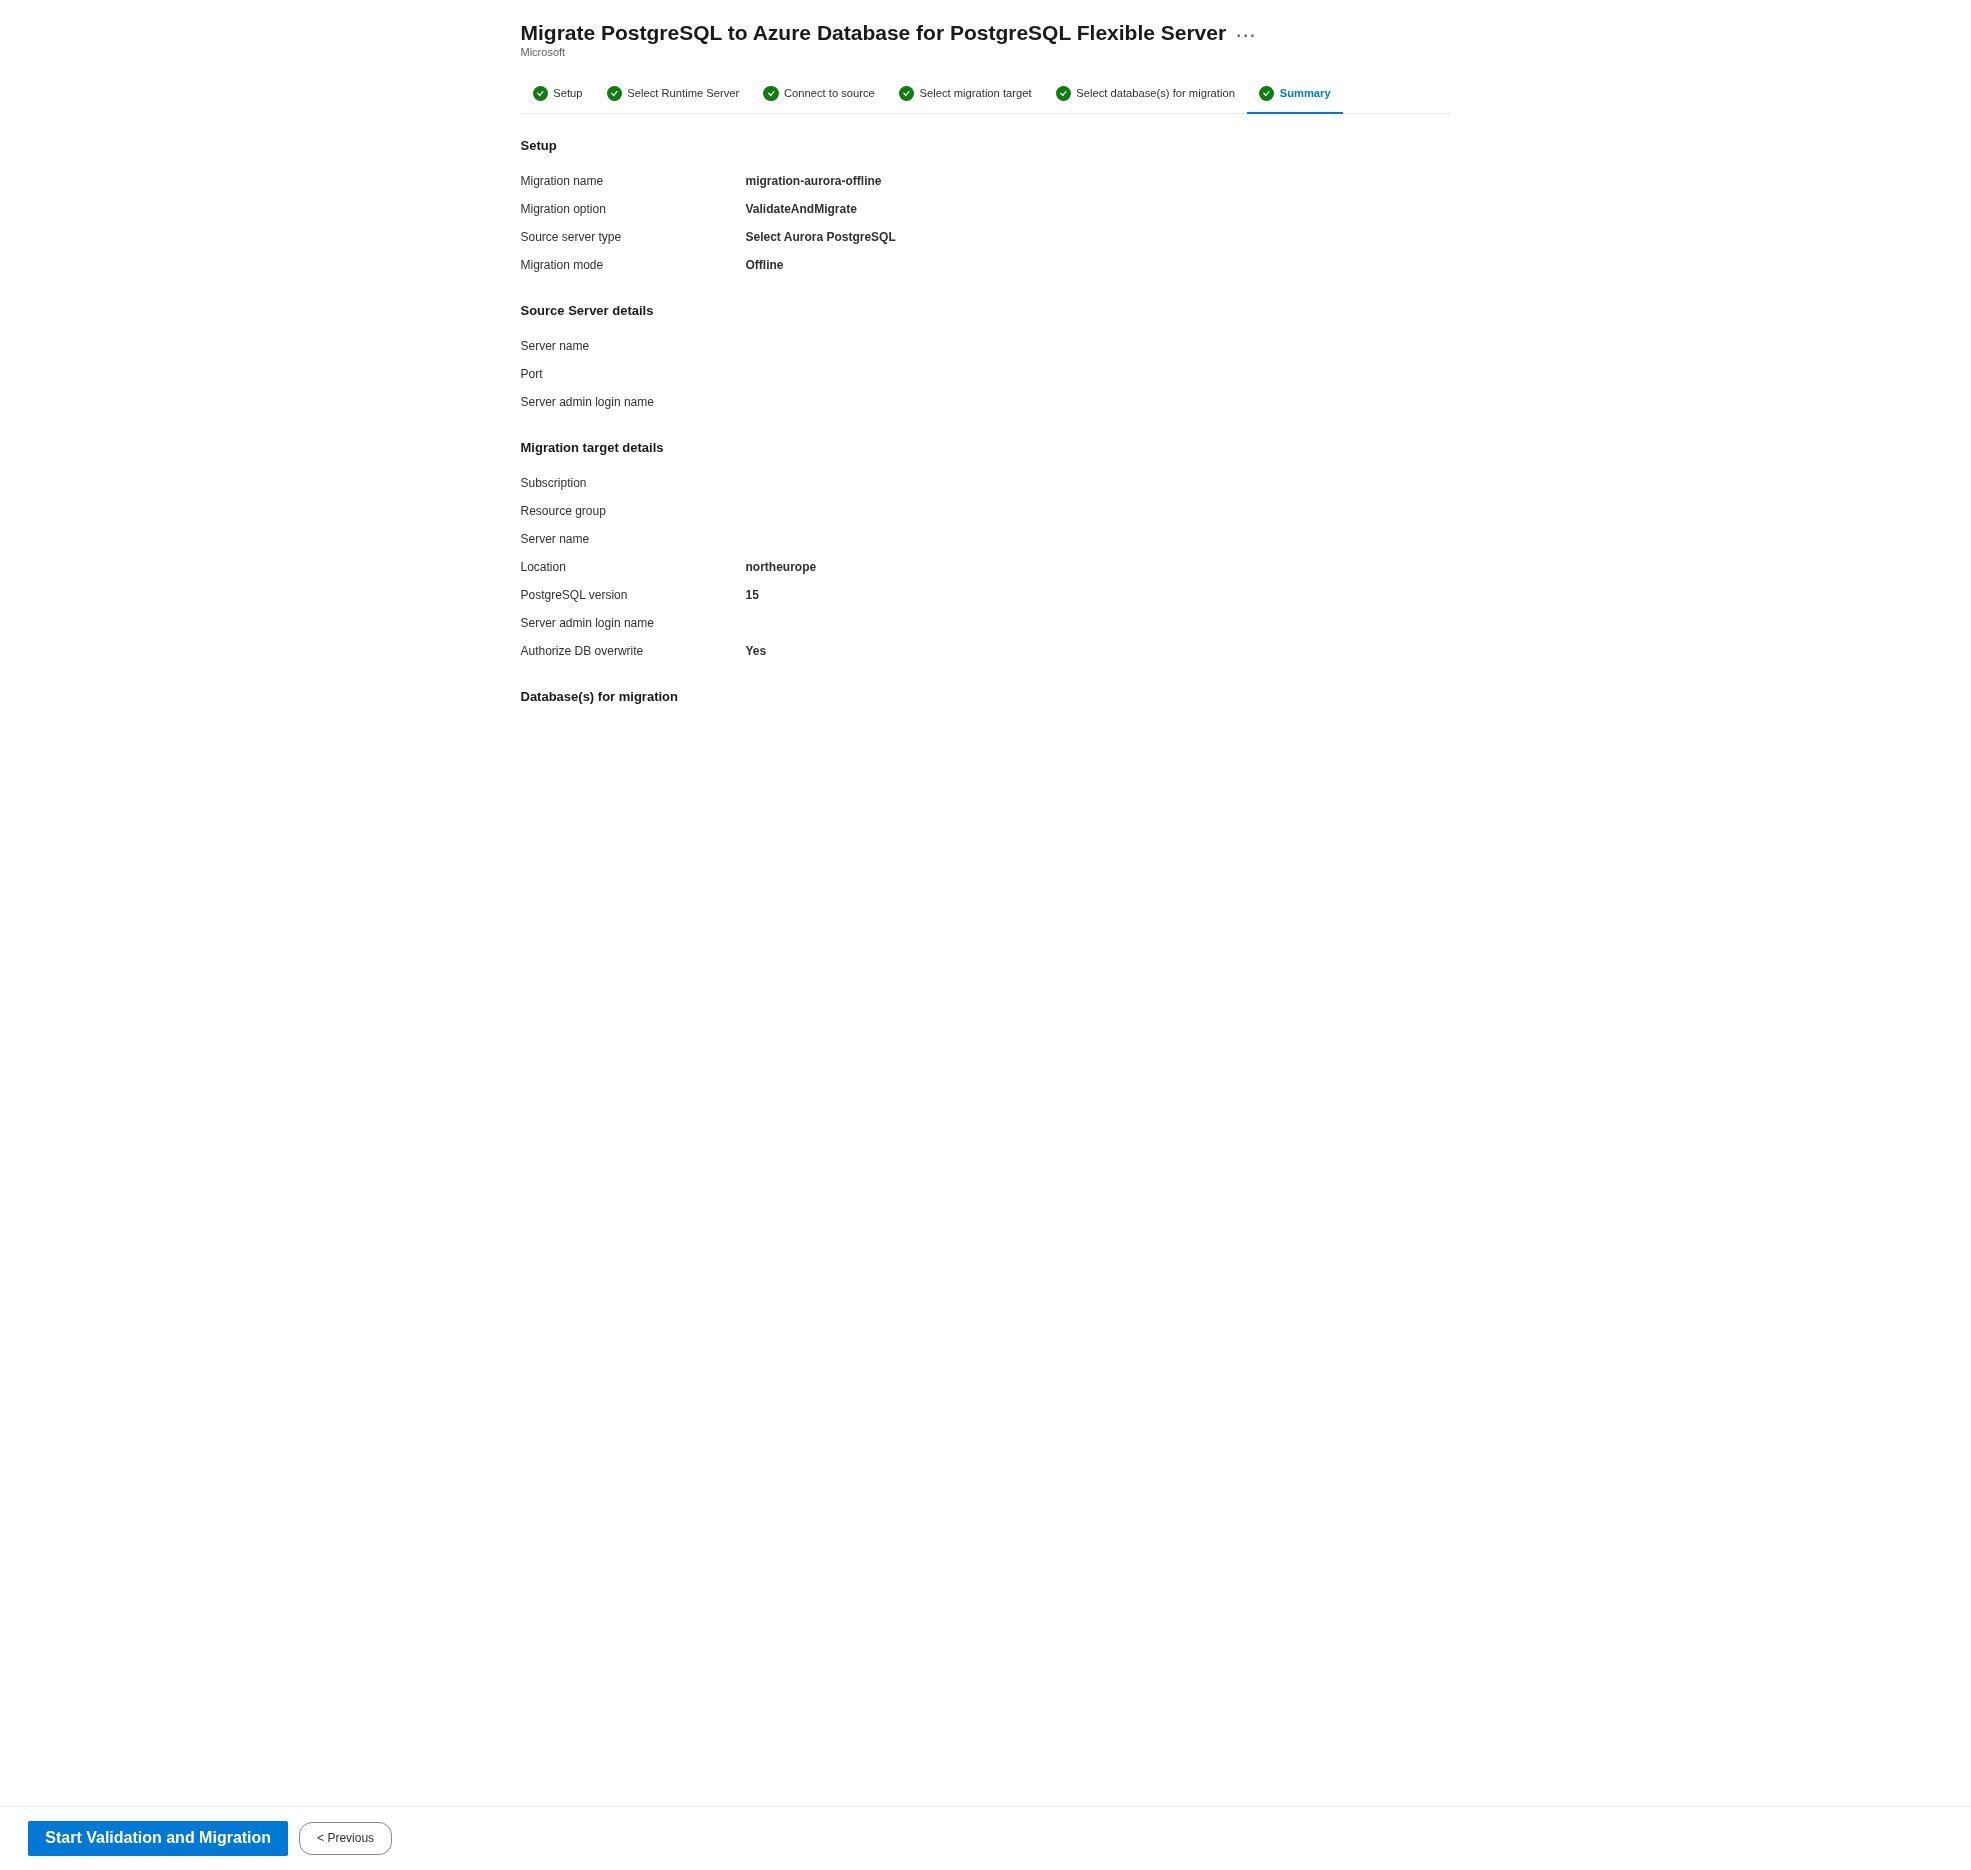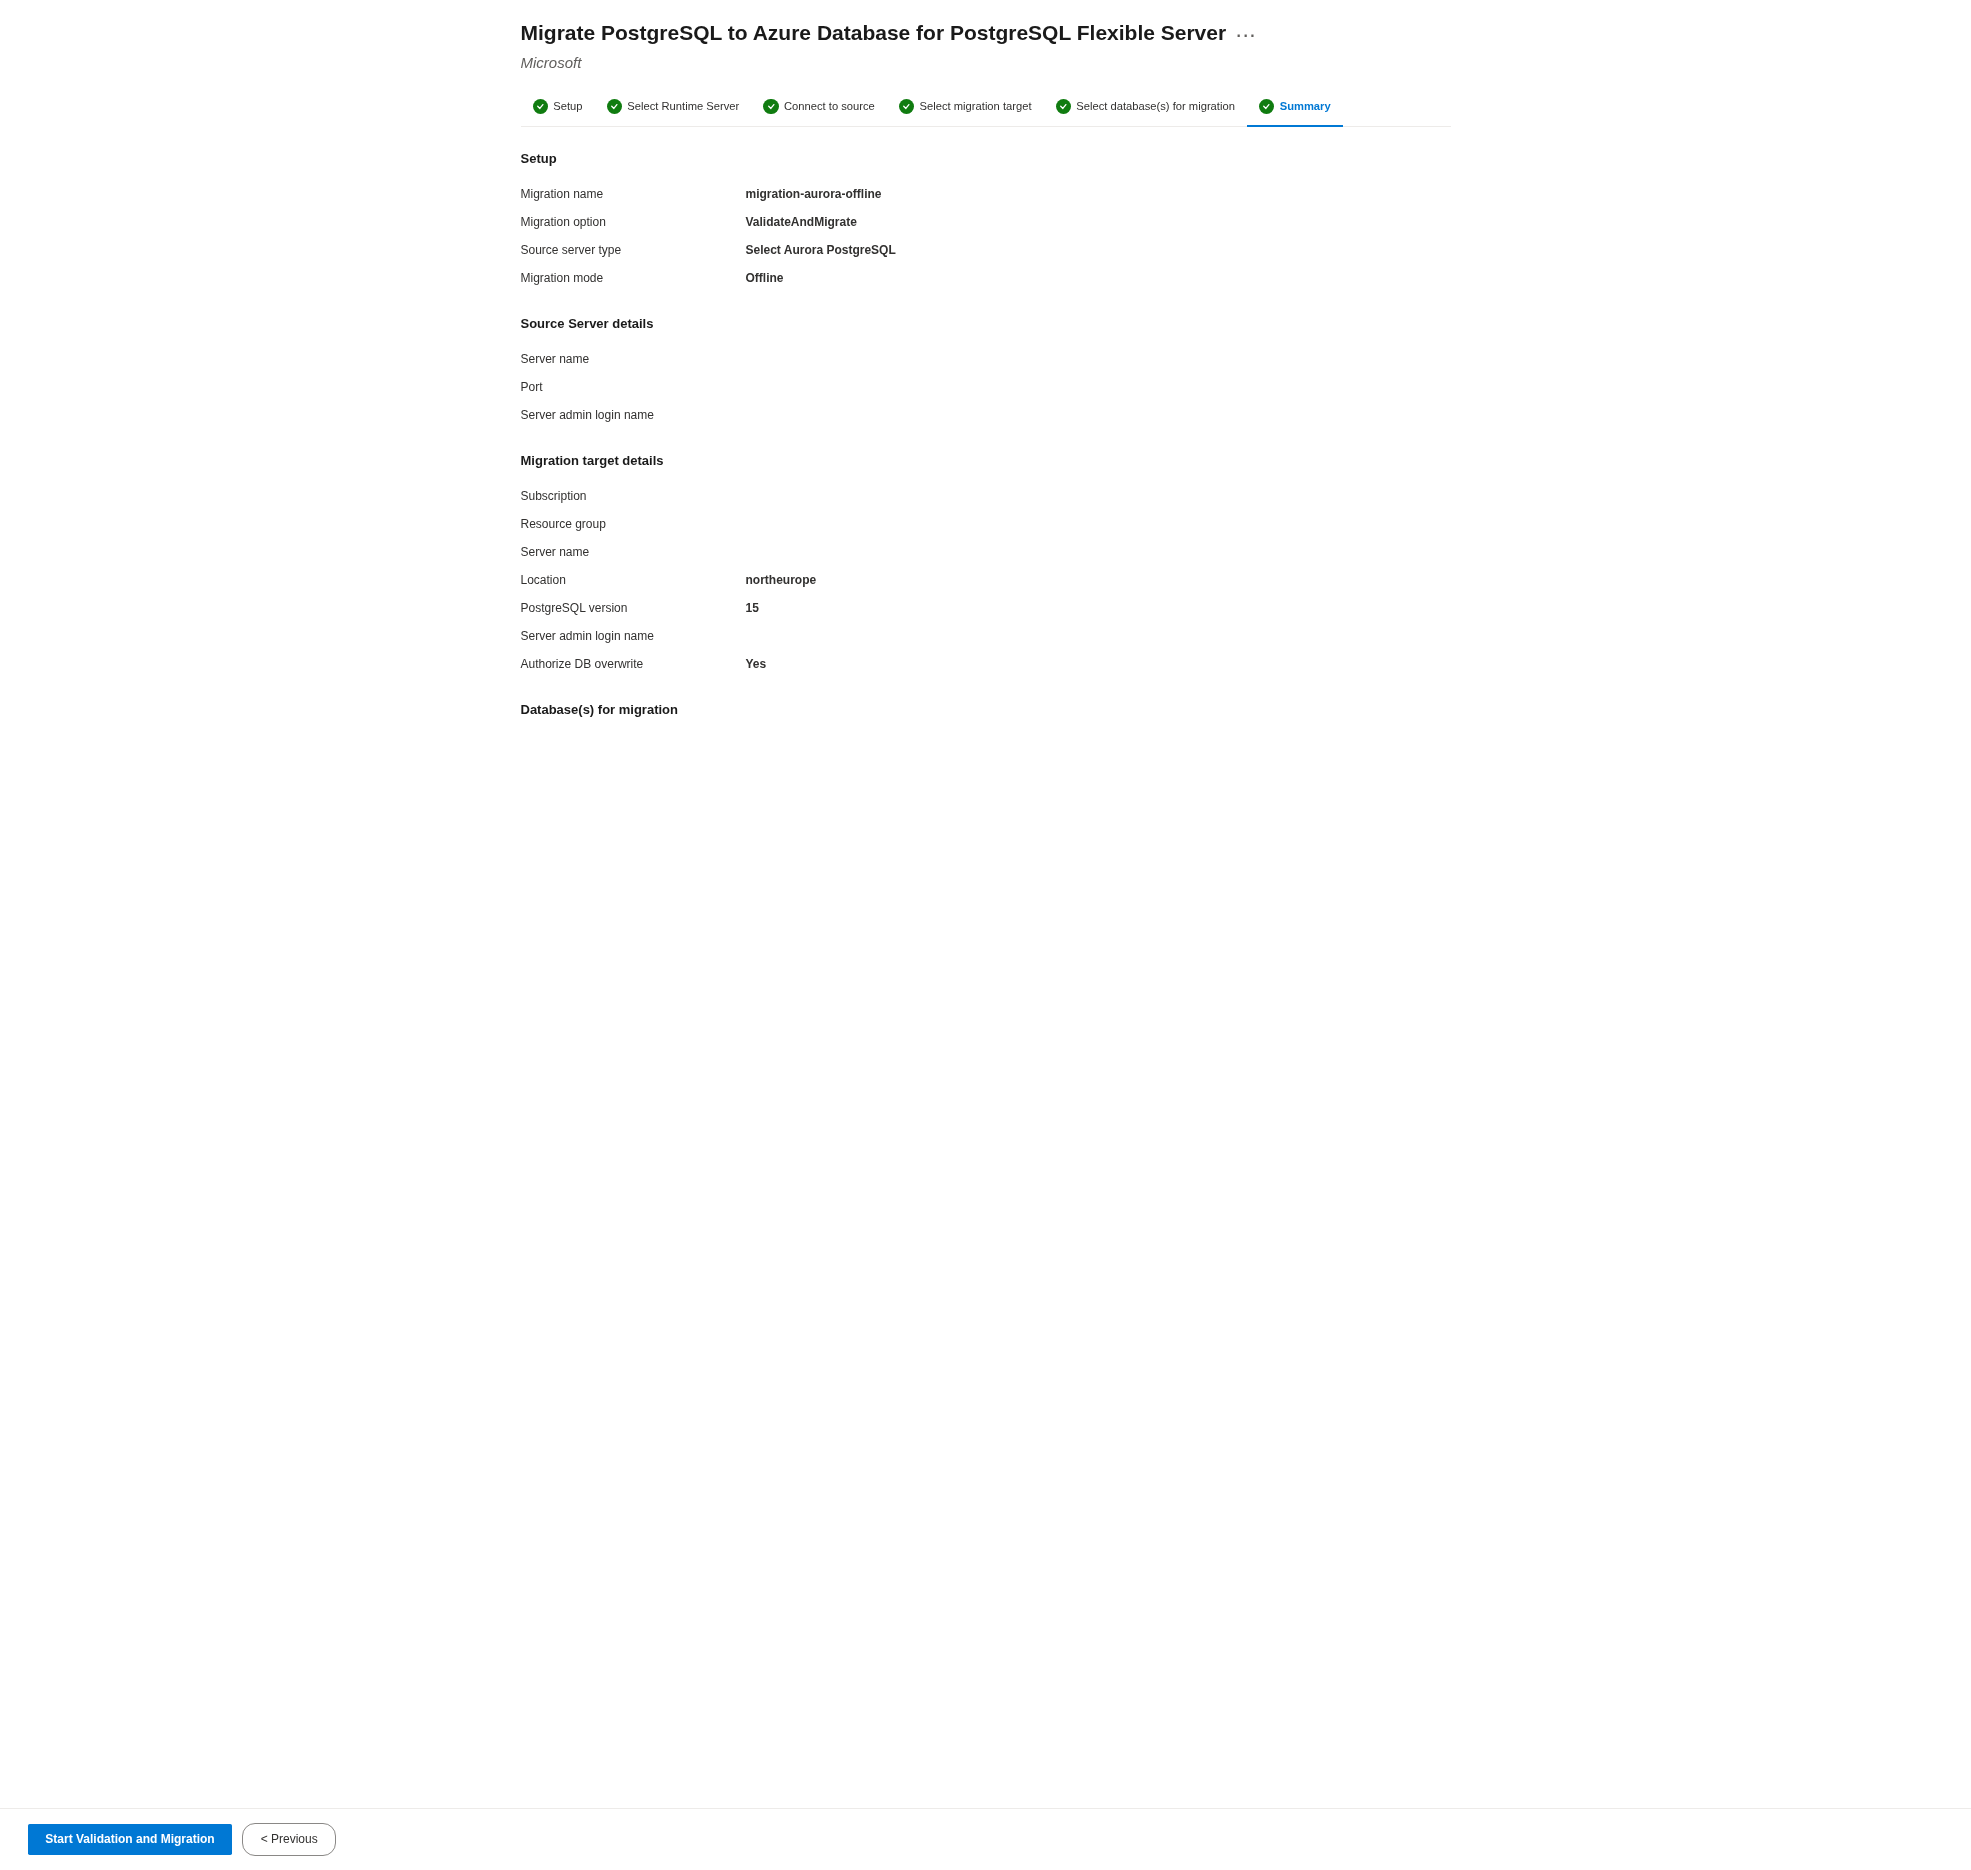--- a/index.html
+++ b/index.html
@@ -23,25 +23,24 @@
       align-items: flex-end;
       gap: 10.4px;
     }
     .page-title-ellipsis {
       font-size: 15.6px;
       color: #605e5c;
       cursor: pointer;
       letter-spacing: 1.7px;
     }
     .publisher {
-      font-size: 15px;
+      font-size: 11px;
       color: #605e5c;
-      margin-top: 9px;
+      margin-top: 1px;
       margin-bottom: 17.3px;
-      font-style: italic;
     }
     
     .steps-bar {
       display: flex;
       align-items: center;
       gap: 0;
       border-bottom: 0.9px solid #edebe9;
       padding-bottom: 0;
       margin-bottom: 24px;
       flex-wrap: wrap;
@@ -128,21 +127,21 @@
       display: flex;
       align-items: center;
       gap: 10.4px;
       z-index: 100;
     }
     .btn-primary {
       background: #0078d4;
       color: #fff;
       border: none;
       padding: 8.6px 17.3px;
-      font-size: 12px;
+      font-size: 16px;
       font-weight: 600;
       cursor: pointer;
       border-radius: 1.7px;
     }
     .btn-secondary {
       background: #fff;
       color: #323130;
       border: 0.9px solid #8a8886;
       padding: 8.6px 17.3px;
       font-size: 12px;

